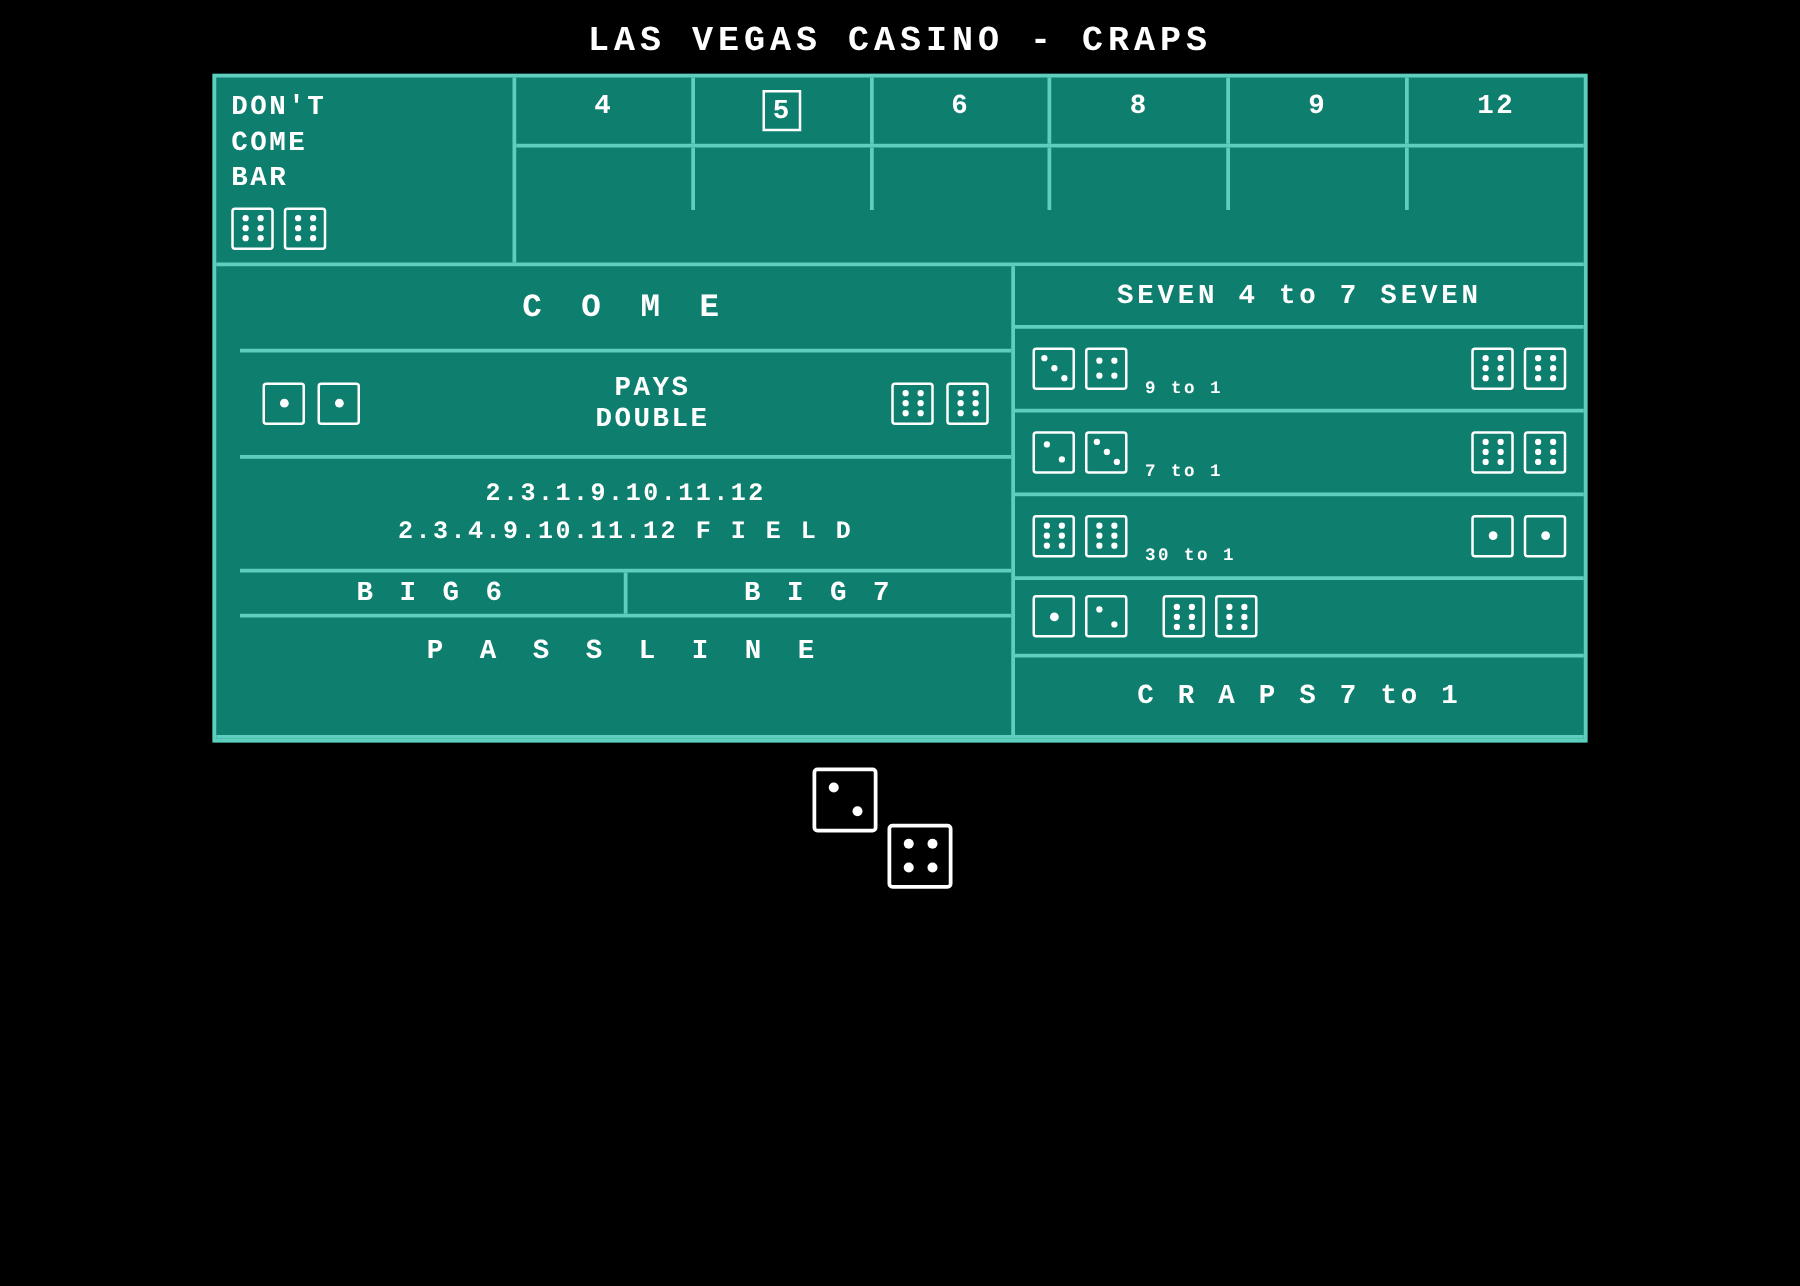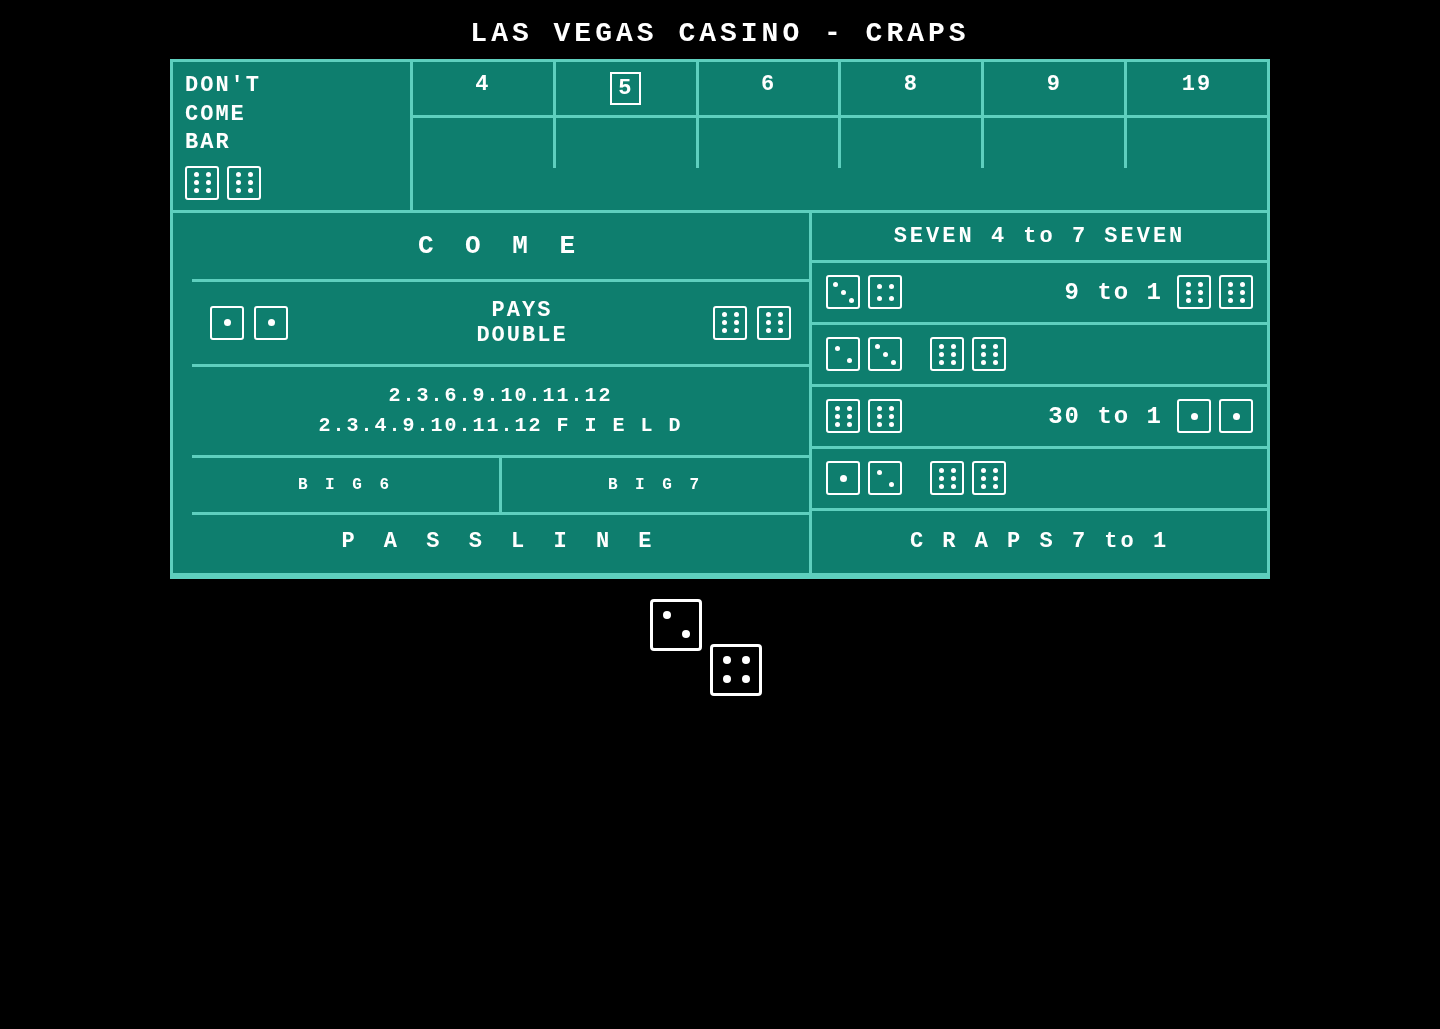--- a/index.html
+++ b/index.html
@@ -177,24 +177,24 @@
 
     .big-row {
       border-bottom: 3px solid #5ecfbe;
       display: flex;
     }
 
     .big-cell {
       flex: 1;
       text-align: center;
       color: #fff;
-      font-size: 16px;
+      font-size: 22px;
       font-weight: bold;
       letter-spacing: 4px;
-      padding: 18px 0;
+      padding: 4px 0;
       border-right: 3px solid #5ecfbe;
     }
 
     .big-cell:last-child {
       border-right: none;
     }
 
     .dont-pass-row {
       border-bottom: 3px solid #5ecfbe;
       padding: 12px 18px;
@@ -247,22 +247,23 @@
     }
 
     .prop-dice-left {
       display: flex;
       gap: 8px;
       min-width: 90px;
     }
 
     .prop-odds {
       flex: 1;
-      text-align: right;
-      font-size: 24px;
+      text-align: left;
+      font-size: 14px;
+      margin-top: 32px;
     }
 
     .prop-dice-right {
       display: flex;
       gap: 8px;
       min-width: 90px;
       justify-content: flex-end;
     }
 
     .seven-row {
@@ -394,21 +395,21 @@
 
     <div class="numbers-section">
       <div class="numbers-top">
         <div class="number-cell">4</div>
         <div class="number-cell boxed">
           <span class="boxed-num">5</span>
         </div>
         <div class="number-cell">6</div>
         <div class="number-cell">8</div>
         <div class="number-cell">9</div>
-        <div class="number-cell">19</div>
+        <div class="number-cell">12</div>
       </div>
       <div class="numbers-bottom">
         <div class="number-bottom-cell"></div>
         <div class="number-bottom-cell"></div>
         <div class="number-bottom-cell"></div>
         <div class="number-bottom-cell"></div>
         <div class="number-bottom-cell"></div>
         <div class="number-bottom-cell"></div>
       </div>
     </div>
@@ -454,21 +455,21 @@
               <div class="dot"></div>
                 <div class="dot"></div>
               <div class="dot"></div>
                 <div class="dot"></div>
             </div>
           </div>
         </div>
       </div>
 
       <div class="field-row">
-        <span>2.3.6.9.10.11.12</span><br>
+        <span>2.3.1.9.10.11.12</span><br>
         <span>2.3.4.9.10.11.12
 F I E L D</span>
       </div>
 
       <div class="big-row">
         <div class="big-cell">
           <span>B I G  6</span>
         </div>
         <div class="big-cell">
           <span>B I G  7</span>
@@ -540,20 +541,21 @@
             </div>
           </div>
           <div class="die face-3">
             <div class="dots">
               <div class="dot"></div>
                 <div class="dot"></div>
                 <div class="dot"></div>
             </div>
           </div>
         </div>
+        <div class="prop-odds">7 to 1</div>
         <div class="prop-dice-right">
           <div class="die face-6">
             <div class="dots">
               <div class="dot"></div>
                 <div class="dot"></div>
               <div class="dot"></div>
                 <div class="dot"></div>
               <div class="dot"></div>
                 <div class="dot"></div>
             </div>

